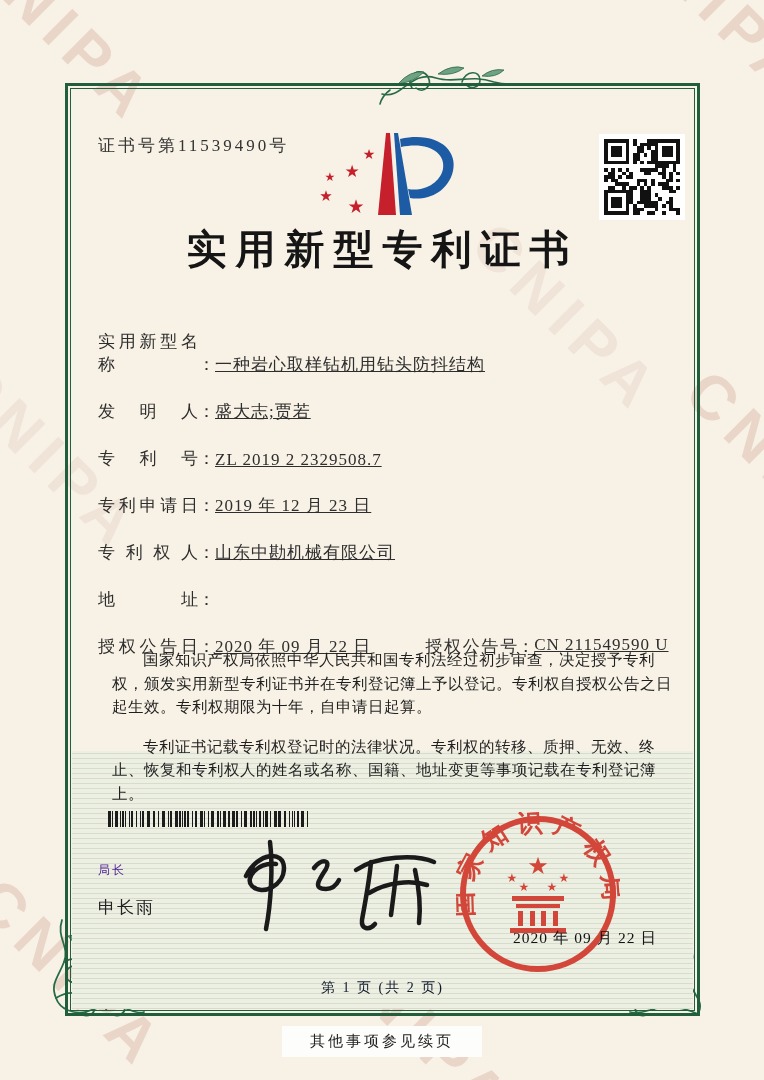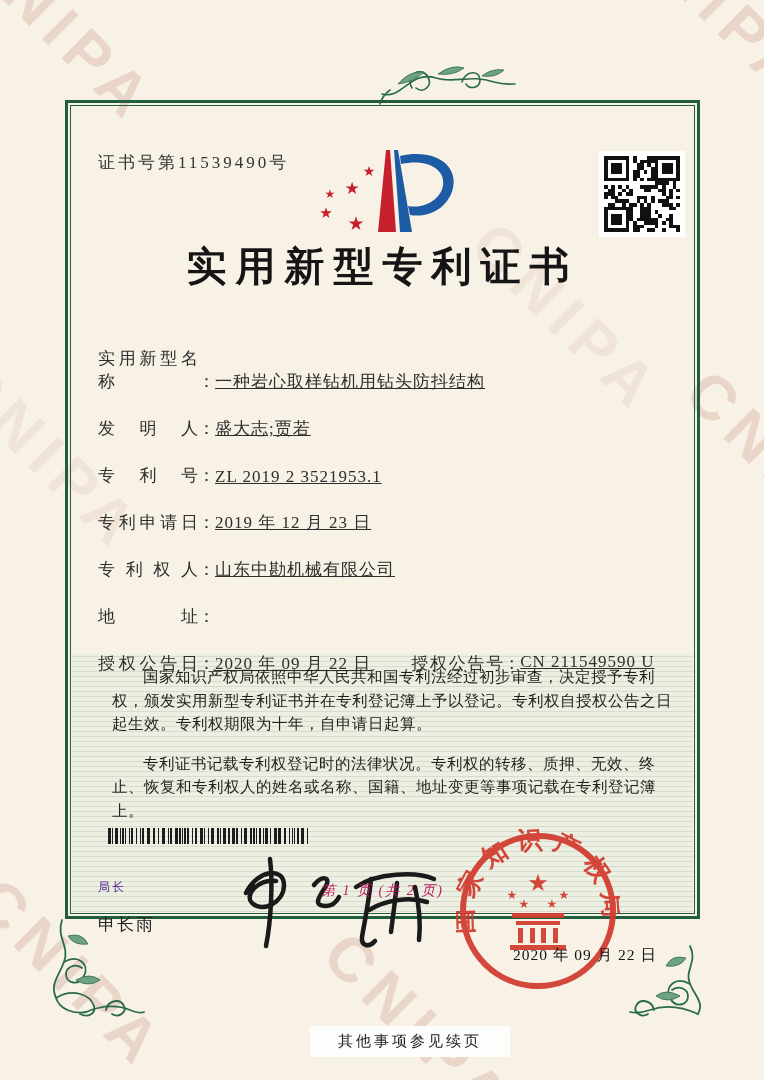--- a/index.html
+++ b/index.html
@@ -4,57 +4,57 @@
 <style>
   html,body{margin:0;padding:0;}
   .page{position:relative;width:764px;height:1080px;background:#f8f2e6;overflow:hidden;
         font-family:"Liberation Serif","DejaVu Serif",serif;color:#222;}
   
   .wm{position:absolute;font-family:"Liberation Sans","DejaVu Sans",sans-serif;
       font-weight:bold;font-size:62px;letter-spacing:10px;color:rgba(201,150,136,0.30);
       transform:rotate(45deg);white-space:nowrap;pointer-events:none;}
   .wm.light{color:rgba(201,150,136,0.16);}
   
-  .frame{position:absolute;left:65px;top:100px;width:635px;height:819px;
+  .frame{position:absolute;left:65px;top:83px;width:635px;height:933px;
          border:3px solid #215e3e;box-sizing:border-box;}
   .frame-inner{position:absolute;inset:2px;border:1px solid #215e3e;pointer-events:none;}
   .band{position:absolute;left:4px;right:4px;bottom:4px;height:258px;background-color:#ecefe2;
         background-image:repeating-linear-gradient(0deg,rgba(120,150,118,.20) 0 1px,transparent 1px 5px);}
   
   .cert-no{position:absolute;left:30px;top:48px;font-size:17px;letter-spacing:3px;color:#333;}
   .logo{position:absolute;left:246px;top:33px;}
   .qr{position:absolute;left:531px;top:48px;background:#fff;padding:5px;line-height:0;}
   .title{position:absolute;left:0;right:0;top:136px;text-align:center;font-size:40px;
          font-weight:bold;letter-spacing:9px;color:#151515;}
   
   .fields{position:absolute;left:30px;right:22px;top:243px;font-size:17px;color:#2e2e2e;}
   .frow{height:47px;display:flex;align-items:flex-end;}
   .flabel{display:inline-block;width:100px;text-align:justify;text-align-last:justify;flex:none;}
   .fcolon{flex:none;}
   .fvalue{white-space:pre-wrap;letter-spacing:1px;text-decoration:underline;}
-  .frow.double .second{margin-left:40px;display:flex;}
+  .frow.double .second{margin-left:54px;display:flex;}
   .frow.double .second .flabel{width:92px;}
   
   .paras{position:absolute;left:28px;width:594px;top:546px;font-size:15.5px;line-height:23.5px;
          color:#1f1f1f;letter-spacing:0.5px;}
   .paras p{margin:16px;text-indent:2em;}
   
   .barcode{position:absolute;left:40px;top:725px;line-height:0;}
   .signer-title{position:absolute;left:30px;top:776px;font-size:12px;
                 font-family:"Liberation Sans","DejaVu Sans",sans-serif;color:#4c1d95;letter-spacing:2px;}
   .signer-name{position:absolute;left:30px;top:810px;font-size:17px;
                font-family:Liberation Mono, monospace;color:#222;letter-spacing:2px;}
   .signature{position:absolute;left:150px;top:750px;}
   .seal{position:absolute;left:388px;top:726px;z-index:4;}
   .seal-date{position:absolute;left:402px;top:842px;width:230px;z-index:5;font-size:15.5px;
              color:#131313;letter-spacing:1px;text-align:center;}
-  .page-info{position:absolute;left:0;right:0;bottom:16px;text-align:center;font-size:14px;color:#be185d;
-             letter-spacing:2px;font-style:italic;}
+  .page-info{position:absolute;left:0;right:0;bottom:16px;text-align:center;font-size:14px;color:#0f172a;
+             letter-spacing:2px;}
   .footer-note{position:absolute;left:50%;transform:translateX(-50%);top:1026px;background:#fdfdfb;
-               padding:6px 28px;font-size:15px;letter-spacing:3px;color:#222;z-index:6;margin-left:28px;}
+               padding:6px 28px;font-size:15px;letter-spacing:3px;color:#222;z-index:6;}
   .orn{position:absolute;pointer-events:none;}
 </style>
 </head>
 <body>
 
 <div class="page">
 
   <div class="wm" style="left:-58px;top:-8px;">CNIPA</div>
   <div class="wm" style="left:598px;top:-32px;">CNIPA</div>
   <div class="wm light" style="left:448px;top:282px;">CNIPA</div>
@@ -374,21 +374,21 @@
           <span class="fvalue">一种岩心取样钻机用钻头防抖结构</span>
       </div>
       <div class="frow">
         <span class="flabel">发明人</span>
           <span class="fcolon">：</span>
           <span class="fvalue">盛大志;贾若</span>
       </div>
       <div class="frow">
         <span class="flabel">专利号</span>
           <span class="fcolon">：</span>
-          <span class="fvalue">ZL 2019 2 3521953.1</span>
+          <span class="fvalue">ZL 2019 2 2329508.7</span>
       </div>
       <div class="frow">
         <span class="flabel">专利申请日</span>
           <span class="fcolon">：</span>
           <span class="fvalue">2019 年 12 月 23 日</span>
       </div>
       <div class="frow">
         <span class="flabel">专利权人</span>
           <span class="fcolon">：</span>
           <span class="fvalue">山东中勘机械有限公司</span>

